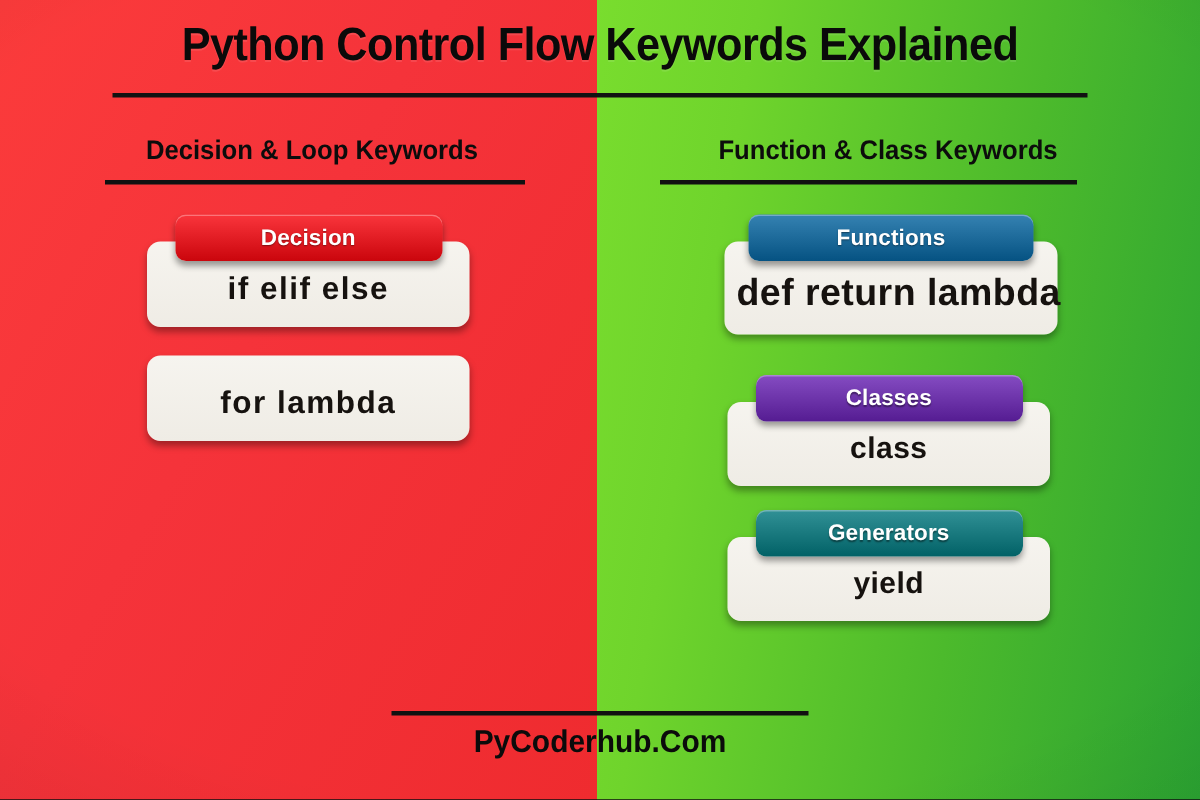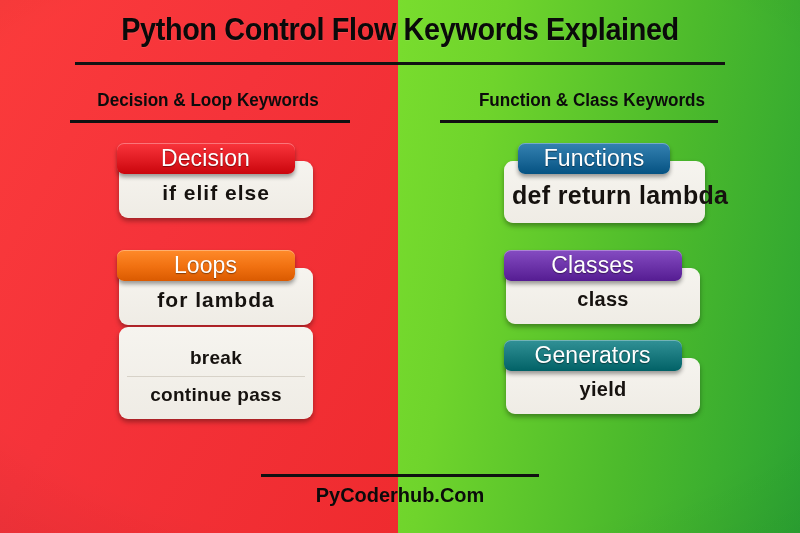--- a/index.html
+++ b/index.html
@@ -108,38 +108,37 @@
   .card .badge {
     position: relative;
     z-index: 3;
     width: 178px;
     margin: 0 auto;
     height: 31px;
     line-height: 31px;
     text-align: center;
     border-radius: 7px;
     color: #ffffff;
-    font-size: 23px;
-    font-weight: normal;
+    font-size: 15px;
+    font-weight: bold;
     font-family: "Liberation Sans Narrow", "Liberation Sans", sans-serif;
     letter-spacing: 0.1px;
     white-space: nowrap;
     box-shadow: 0 3px 4px rgba(0,0,0,0.38), inset 0 1px 0 rgba(255,255,255,0.32);
     text-shadow: 0 1px 1px rgba(0,0,0,0.42);
   }
   .card .body {
     position: relative;
     z-index: 1;
     margin-top: -13px;
     background: linear-gradient(180deg, #f6f4ef 0%, #efece5 100%);
     border-radius: 9px;
     box-shadow: 0 3px 5px rgba(0,0,0,0.35);
     padding: 17px 8px 9px 8px;
     text-align: center;
-    margin-left: 21px;
   }
   .card .row {
     font-size: 20px;
     font-weight: bold;
     color: #16120f;
     font-family: "Liberation Sans Narrow", "Liberation Sans", sans-serif;
     letter-spacing: 0.3px;
     white-space: nowrap;
     padding: 3px 0 4px 0;
   }
@@ -152,21 +151,21 @@
   
   #card-decision     { left: 98px;  top: 143px; }
   #card-loops        { left: 98px;  top: 250px; }
   #card-loop-control { left: 98px;  top: 340px; }
   
   #card-functions    { left: 485px; top: 143px; }
   #card-classes      { left: 485px; top: 250px; }
   #card-generators   { left: 485px; top: 340px; }
 
   #card-functions { width: 222px; left: 483px; }
-  #card-functions .badge { width: 152px; }
+  #card-functions .badge { width: 190px; }
   #card-functions .row { font-size: 25px; }
 
   #card-decision .row { font-size: 21px; letter-spacing: 1px; }
   #card-loops .row { font-size: 21px; letter-spacing: 1px; }
   #card-loop-control .row { font-size: 19px; }
   #card-classes .row, #card-generators .row { font-size: 20px; }
 
   
   .footer-rule {
     position: absolute;
@@ -208,31 +207,26 @@
     <div class="sect-rule left"></div>
 
     <div class="card" id="card-decision">
       <div class="badge" style="background: linear-gradient(rgb(250, 53, 60) 0%, rgb(224, 27, 34) 55%, rgb(202, 5, 12) 100%);">Decision</div>
       <div class="body">
         <div class="row">if   elif   else</div>
       </div>
     </div>
 
     <div class="card" id="card-loops">
-      <div class="badge" style="background: linear-gradient(rgb(255, 138, 42) 0%, rgb(240, 112, 16) 55%, rgb(218, 90, 0) 100%);">Loops</div>
       <div class="body">
         <div class="row">for    lambda</div>
       </div>
     </div>
 
     <div class="card" id="card-loop-control">
-      <div class="body">
-        <div class="row">break</div>
-        <div class="row">continue   pass</div>
-      </div>
     </div>
 
     <div class="sect-head right">Function &amp; Class Keywords</div>
     <div class="sect-rule right"></div>
 
     <div class="card" id="card-functions">
       <div class="badge" style="background: linear-gradient(rgb(53, 130, 178) 0%, rgb(27, 104, 152) 55%, rgb(5, 82, 130) 100%);">Functions</div>
       <div class="body">
         <div class="row">def  return  lambda</div>
       </div>

